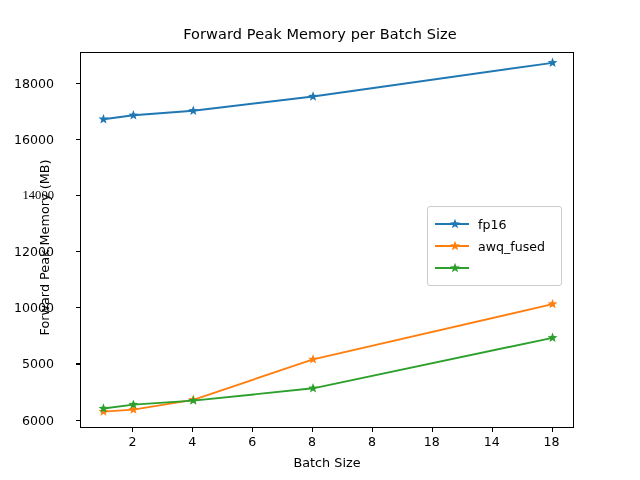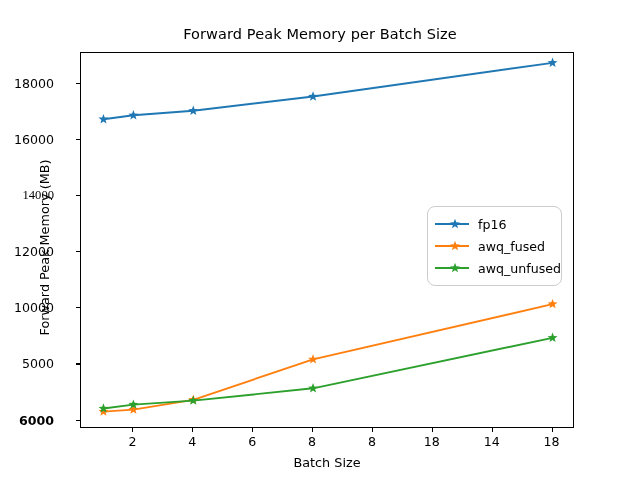--- a/index.html
+++ b/index.html
@@ -96,21 +96,21 @@
     transform-origin: center center;
   }
   #legend {
     position: absolute;
     left: 427px;
     top: 206px;
     width: 135px;
     padding: 6px 7px 6px 7px;
     box-sizing: border-box;
     border: 1px solid #cccccc;
-    border-radius: 8px;
+    border-radius: 3px;
     background: #ffffff;
   }
   .legend-row {
     display: flex;
     align-items: center;
     height: 22px;
   }
   .legend-sample {
     width: 34px;
     height: 14px;
@@ -142,21 +142,21 @@
 <body>
 
 <div id="figure">
 
   <div id="chart-title">Forward Peak Memory per Batch Size</div>
 
   <div id="ylabel">Forward Peak Memory (MB)</div>
   <div id="xlabel">Batch Size</div>
 
   <div id="ytick-labels">
-      <div class="ytick-label" style="top: 419.582px; font-weight: bold;">6000</div>
+      <div class="ytick-label" style="top: 419.582px;">6000</div>
       <div class="ytick-label" style="top: 363.463px;">5000</div>
       <div class="ytick-label" style="top: 307.343px;">10000</div>
       <div class="ytick-label" style="top: 251.224px; margin-left: 48px;">12000</div>
       <div class="ytick-label" style="top: 195.104px; font-family: Liberation Serif, serif;">14000</div>
       <div class="ytick-label" style="top: 138.985px;">16000</div>
       <div class="ytick-label" style="top: 82.8657px;">18000</div>
     </div>
   <div id="xtick-labels">
       <div class="xtick-label" style="left: 132.394px;">2</div>
       <div class="xtick-label" style="left: 192.273px;">4</div>
@@ -216,21 +216,20 @@
         </div>
         <span class="legend-label">awq_fused</span>
       </div>
       <div class="legend-row">
         <div class="legend-sample">
           <div class="legend-line" style="background: rgb(44, 160, 44);"></div>
           <svg class="legend-star" viewBox="0 0 14 14">
             <path d="M7.00,1.80L8.28,5.23L11.95,5.39L9.08,7.67L10.06,11.21L7.00,9.18L3.94,11.21L4.92,7.67L2.05,5.39L5.72,5.23Z" fill="#2ca02c"></path>
           </svg>
         </div>
-        <span class="legend-label">awq_unfused</span>
       </div>
     </div>
 
 <div class="ytick-mark" style="top: 419.582px;"></div>
     <div class="ytick-mark" style="top: 363.463px;"></div>
     <div class="ytick-mark" style="top: 307.343px;"></div>
     <div class="ytick-mark" style="top: 251.224px;"></div>
     <div class="ytick-mark" style="top: 195.104px;"></div>
     <div class="ytick-mark" style="top: 138.985px;"></div>
     <div class="ytick-mark" style="top: 82.8657px;"></div>

